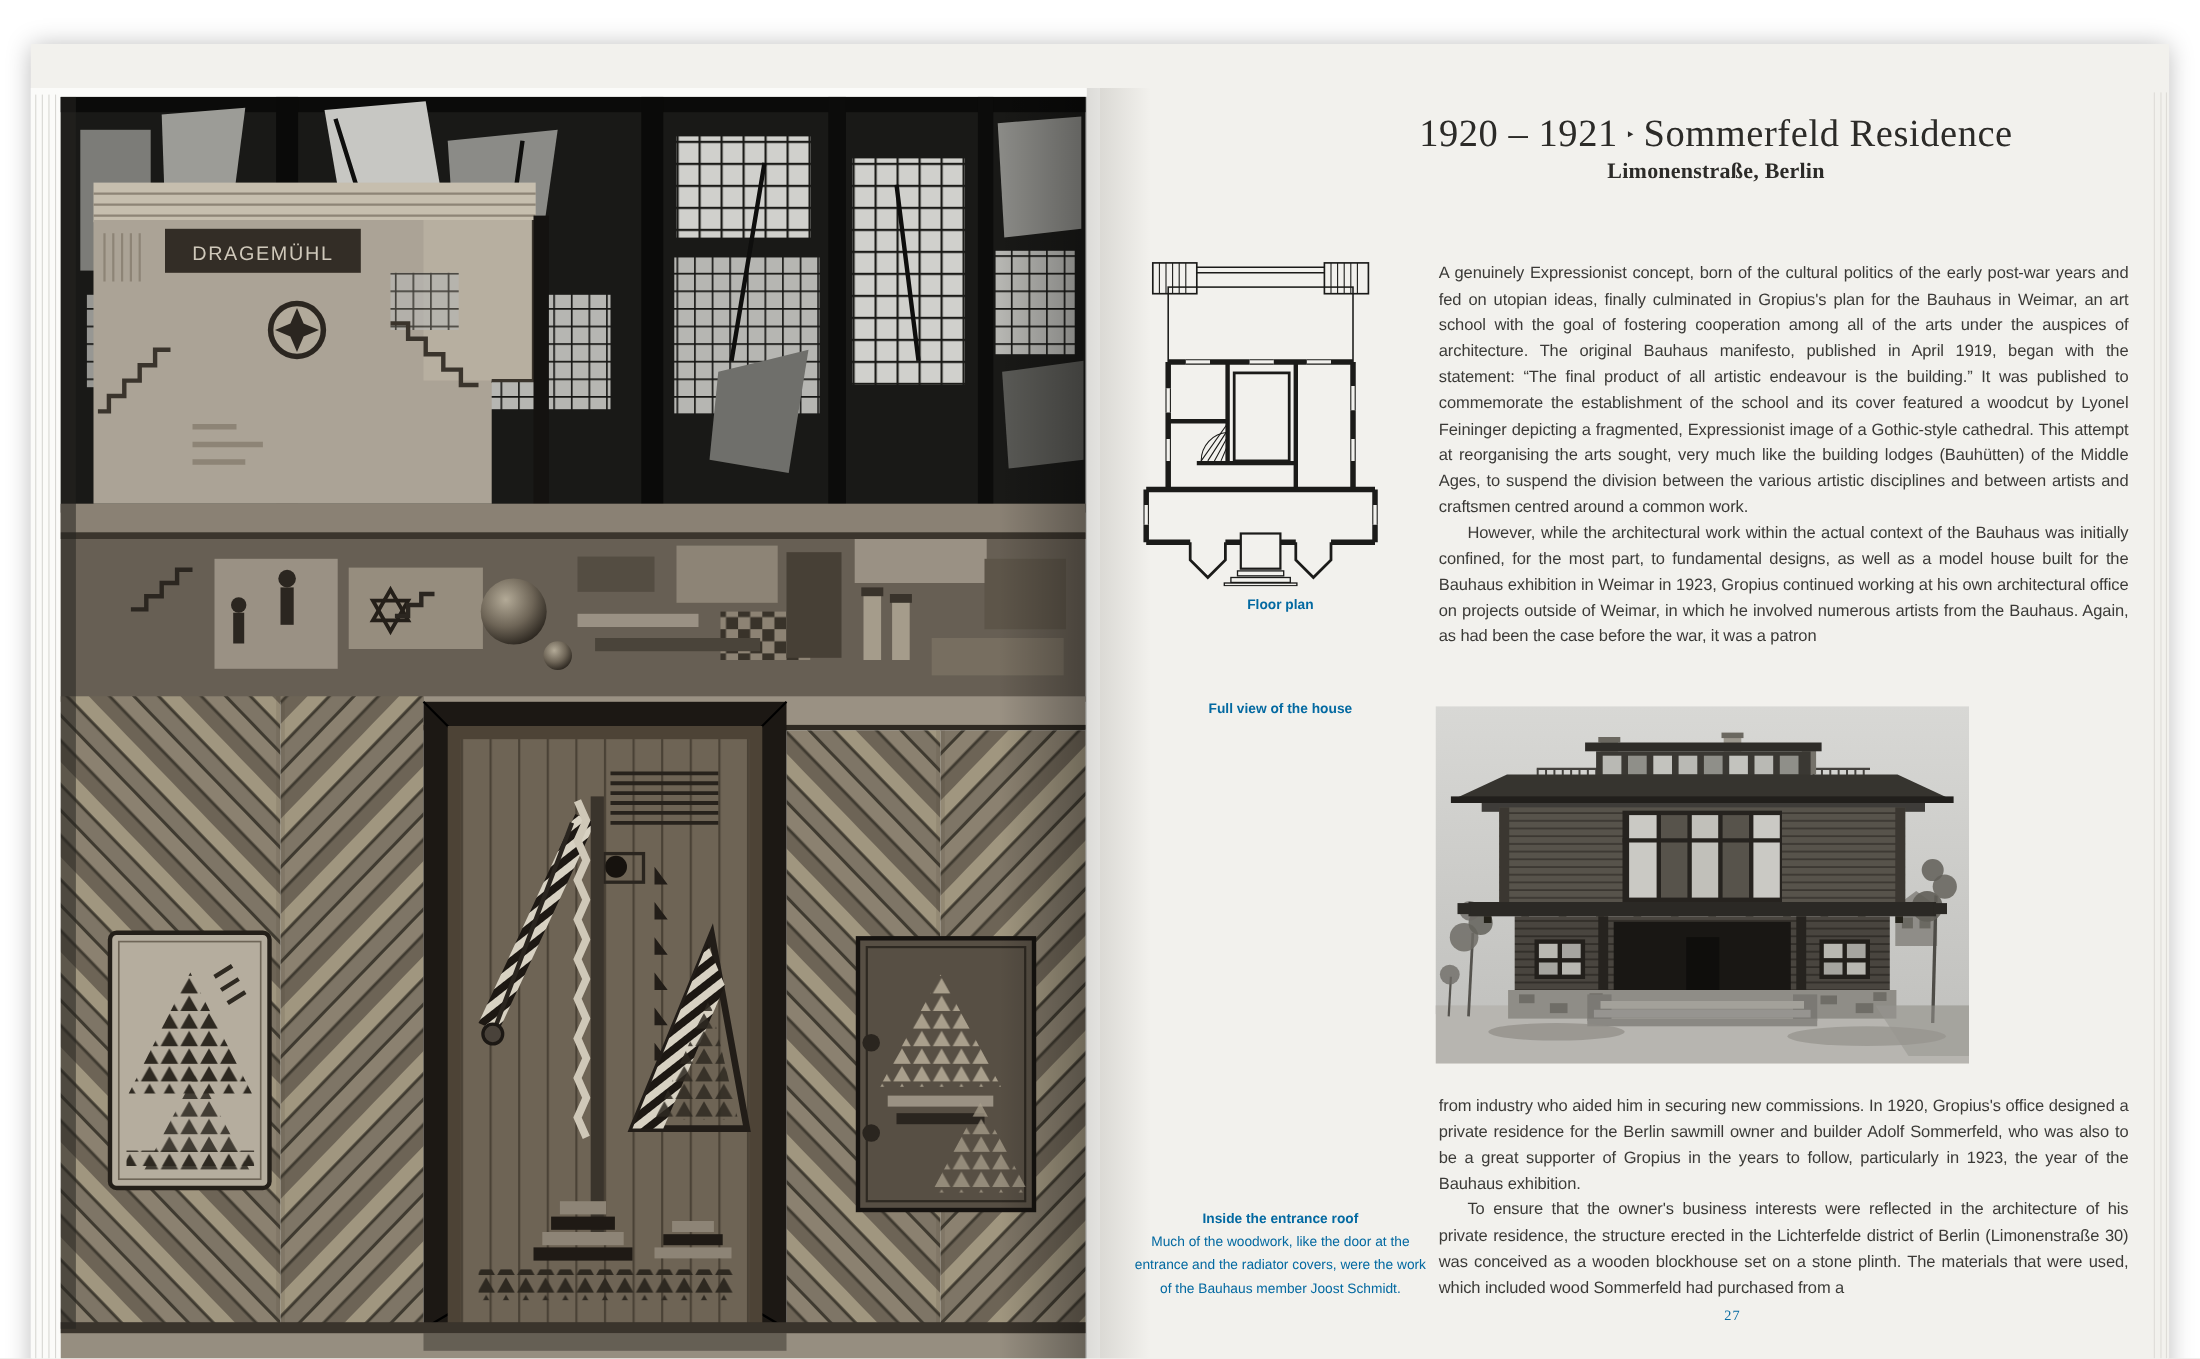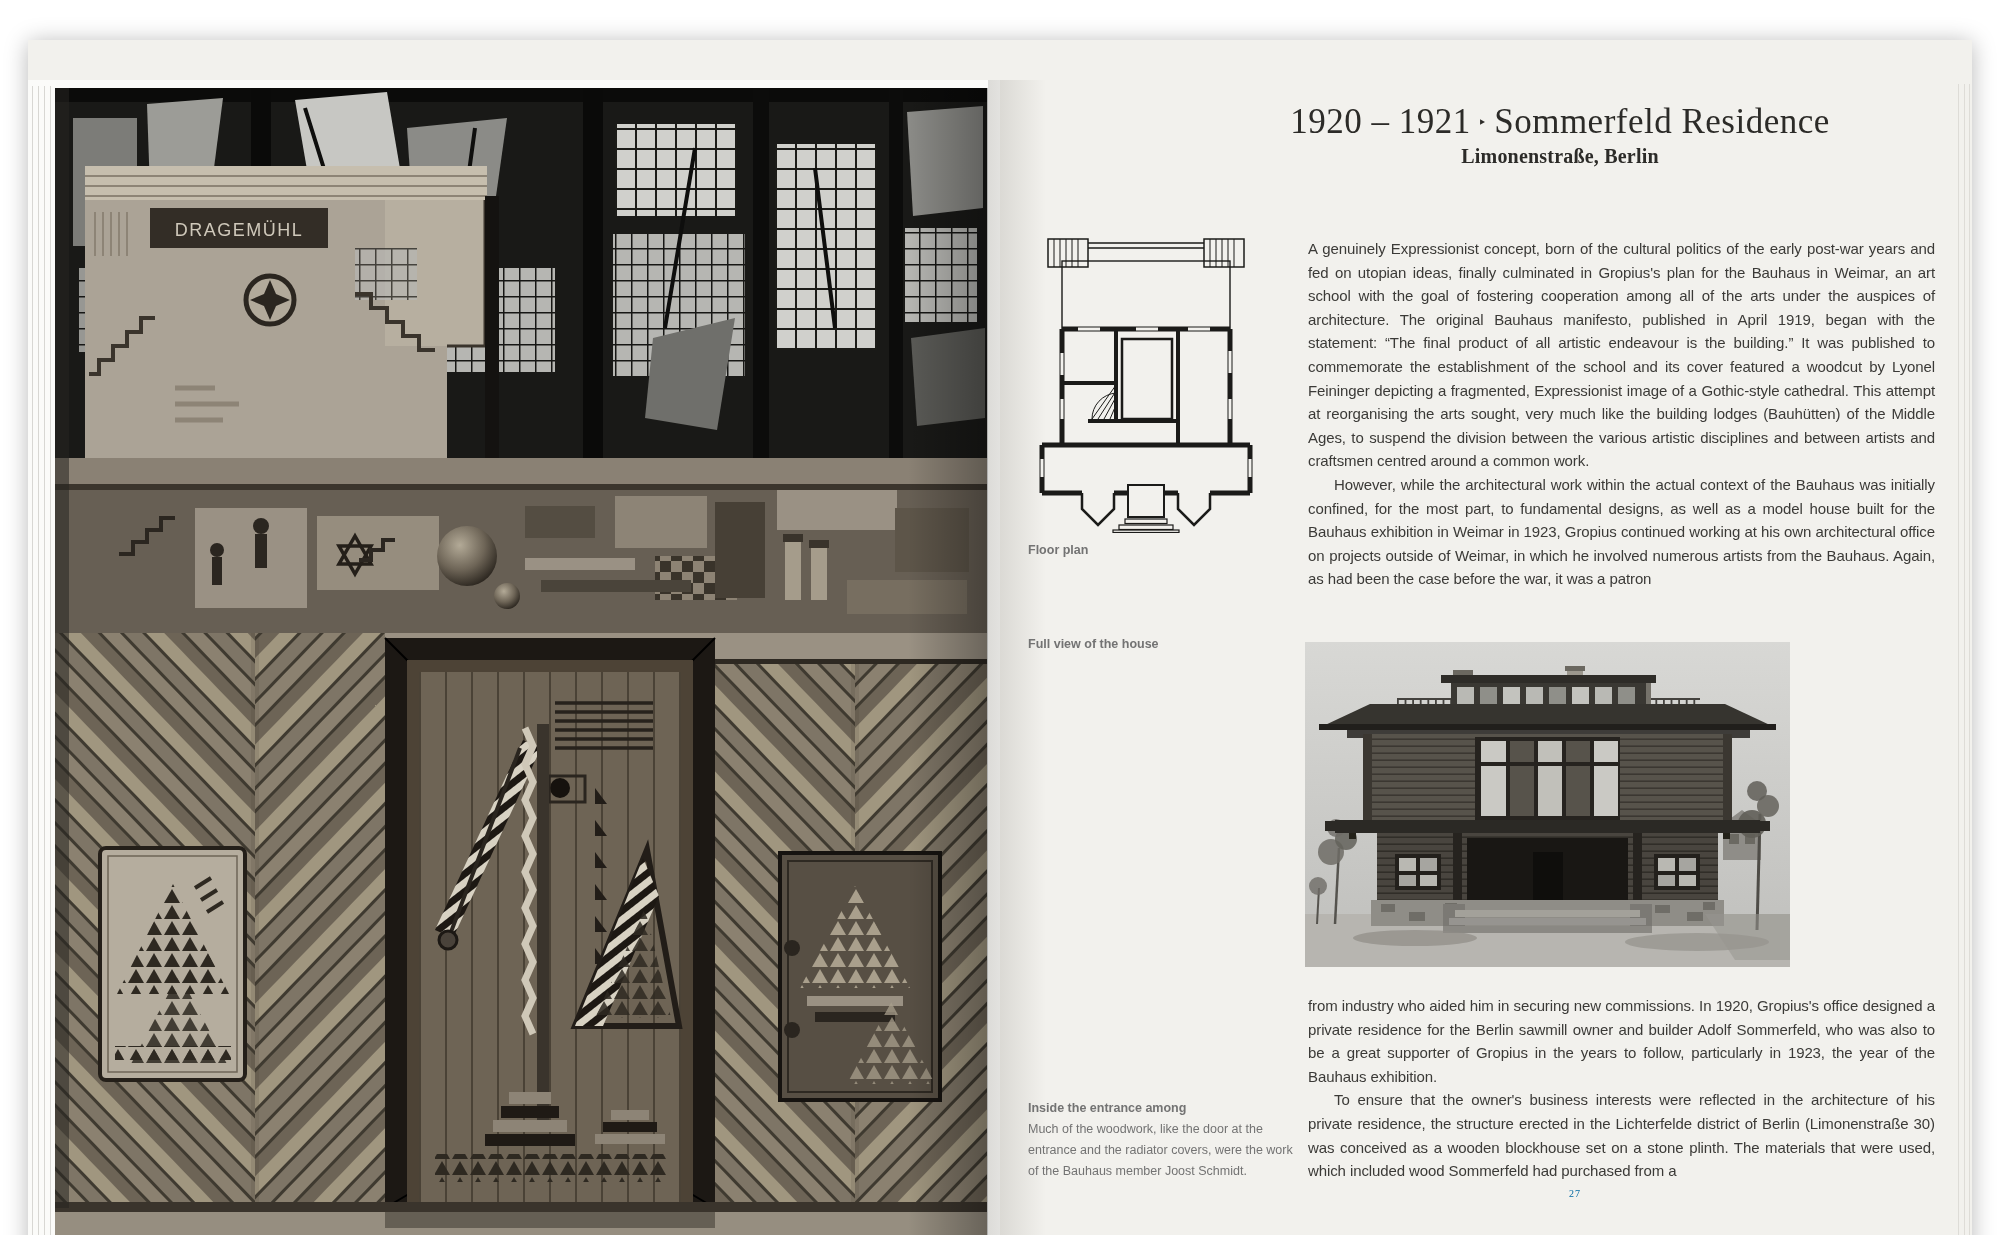--- a/index.html
+++ b/index.html
@@ -19,27 +19,27 @@
   .titleblock{left:1180px;top:62px;width:760px;text-align:center;color:#2c2b28;}
   .title-line{font-family:"Liberation Serif",serif;font-size:35px;letter-spacing:.5px;}
   .title-sep{font-size:19px;vertical-align:4px;padding:0 8px;color:#2c2b28;}
   .subtitle{font-family:"Liberation Serif",serif;font-weight:bold;font-size:20px;margin-top:3px;letter-spacing:.2px;}
   .bodycol{width:627px;color:#3b3a37;font-size:15px;line-height:23.6px;
            text-align:justify;letter-spacing:-.1px;}
   .bodycol p{margin:0;}
   .bodycol p.indent{text-indent:26px;}
   #body-block-1{left:1308px;top:197px;}
   #body-block-2{left:1308px;top:954px;}
-  .caption{width:272px;color:#737373;font-size:12.5px;line-height:21px;}
+  .caption{width:272px;color:#0369a1;font-size:12.5px;line-height:21px;text-align:center;}
   .caption .cap-head{font-weight:bold;}
   #caption-floorplan{left:1028px;top:500px;}
   #caption-fullview{left:1028px;top:594px;}
   #caption-hall{left:1028px;top:1058px;}
   #page-number{left:1535px;top:1148px;width:80px;text-align:center;
-      font-family:"Liberation Serif",serif;font-size:10px;color:#0369a1;letter-spacing:1px;}
+      font-family:"Liberation Serif",serif;font-size:13px;color:#0369a1;letter-spacing:1px;}
   #floorplan-wrap{left:1028px;top:193px;}
   #housephoto-wrap{left:1305px;top:602px;}
   #leftphoto-wrap{left:55px;top:8px;}
   .rp-edge{top:4px;height:1227px;width:1px;background:#dedcd7;}
 </style>
 </head>
 <body>
 
 <div id="canvas">
  <div id="book" class="abs">
@@ -305,21 +305,21 @@
   </svg>
  </div>
 
  <div id="caption-floorplan" class="abs caption">
    <div class="cap-head">Floor plan</div>
  </div>
  <div id="caption-fullview" class="abs caption">
    <div class="cap-head">Full view of the house</div>
  </div>
  <div id="caption-hall" class="abs caption">
-   <div class="cap-head">Inside the entrance among</div>
+   <div class="cap-head">Inside the entrance roof</div>
    <div>Much of the woodwork, like the door at the entrance and the radiator covers, were the work of the Bauhaus member Joost Schmidt.</div>
  </div>
 
  <div id="body-block-1" class="abs bodycol">
    <p>A genuinely Expressionist concept, born of the cultural politics of the early post-war years and fed on utopian ideas, finally culminated in Gropius's plan for the Bauhaus in Weimar, an art school with the goal of fostering cooperation among all of the arts under the auspices of architecture. The original Bauhaus manifesto, published in April 1919, began with the statement: “The final product of all artistic endeavour is the building.” It was published to commemorate the establishment of the school and its cover featured a woodcut by Lyonel Feininger depicting a fragmented, Expressionist image of a Gothic-style cathedral. This attempt at reorganising the arts sought, very much like the building lodges (Bauhütten) of the Middle Ages, to suspend the division between the various artistic disciplines and between artists and craftsmen centred around a common work.</p>
    <p class="indent">However, while the architectural work within the actual context of the Bauhaus was initially confined, for the most part, to fundamental designs, as well as a model house built for the Bauhaus exhibition in Weimar in 1923, Gropius continued working at his own architectural office on projects outside of Weimar, in which he involved numerous artists from the Bauhaus. Again, as had been the case before the war, it was a patron</p>
  </div>
 
  <div id="housephoto-wrap" class="abs">
   <svg width="485" height="325" viewBox="0 0 485 325">

